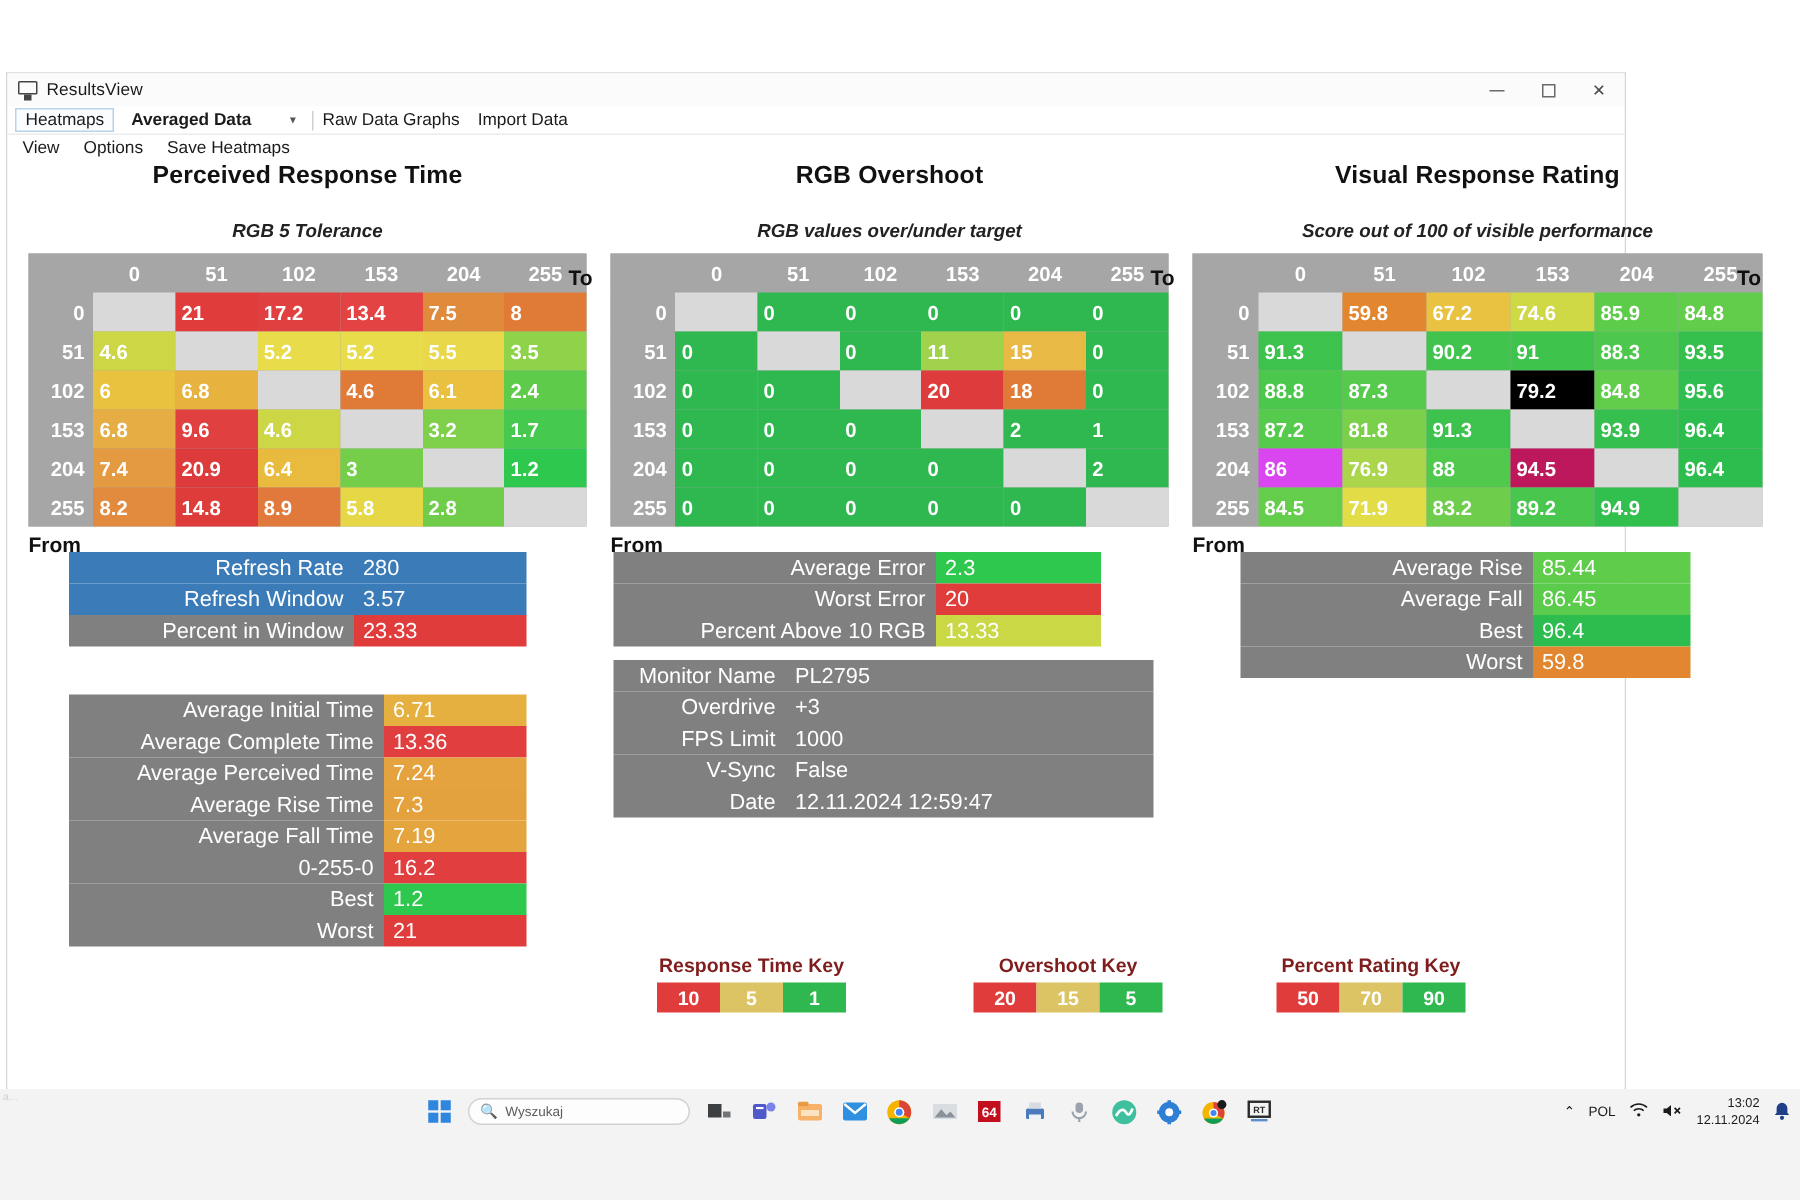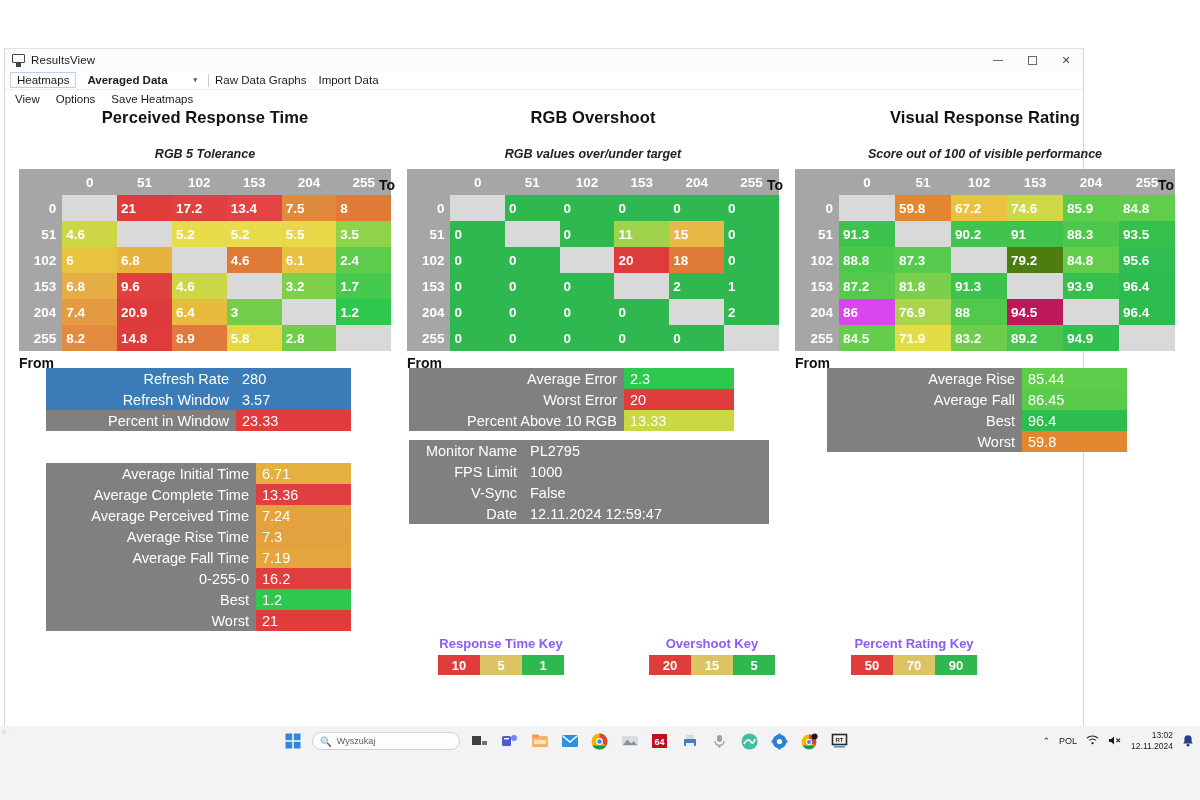--- a/index.html
+++ b/index.html
@@ -66,21 +66,21 @@
   
   table.stat { border-collapse:collapse; table-layout:fixed; }
   table.stat td { height:21px; font-size:14.5px; color:#ffffff; padding:0; }
   table.stat td.k { background:#808080; text-align:right; padding-right:7px; white-space:nowrap; }
   table.stat td.v { text-align:left; padding-left:6px; white-space:nowrap; }
   table.stat.blue td.k { background:#3b7cb8; }
   table.stat.blue td.v { background:#3b7cb8; }
 
   
   .keyblock { position:absolute; }
-  .key-title { text-align:center; font-size:13px; font-weight:bold; color:#8b5cf6; margin-bottom:4px; }
+  .key-title { text-align:center; font-size:13px; font-weight:bold; color:#7f1d1d; margin-bottom:4px; }
   .key-row { display:flex; }
   .key-row div { width:42px; height:20px; display:flex; align-items:center; justify-content:center;
                  font-size:13px; font-weight:bold; color:#ffffff; }
 
   
   #logo { position:absolute; left:1073px; top:640px; width:104px; height:60px;
           background:#e9e9e9; border-radius:9px; display:flex; align-items:center; justify-content:center; }
 
   
   #taskbar { position:absolute; left:0; top:726px; width:1200px; height:74px; background:#f3f3f3; }
@@ -400,20 +400,24 @@
             <colgroup>
               <col style="width:115px">
               <col style="width:245px">
             </colgroup>
             <tbody>
               <tr>
                 <td class="k">Monitor Name</td>
                 <td class="v" style="background:#808080">PL2795</td>
               </tr>
               <tr>
+                <td class="k">Overdrive</td>
+                <td class="v" style="background:#808080">+3</td>
+              </tr>
+              <tr>
                 <td class="k">FPS Limit</td>
                 <td class="v" style="background:#808080">1000</td>
               </tr>
               <tr>
                 <td class="k">V-Sync</td>
                 <td class="v" style="background:#808080">False</td>
               </tr>
               <tr>
                 <td class="k">Date</td>
                 <td class="v" style="background:#808080">12.11.2024 12:59:47</td>
@@ -463,21 +467,21 @@
                 <td class="cell" style="background:#41c44d">90.2</td>
                 <td class="cell" style="background:#3ec34d">91</td>
                 <td class="cell" style="background:#4ec84c">88.3</td>
                 <td class="cell" style="background:#35c04e">93.5</td>
               </tr>
               <tr>
                 <td class="rowhdr">102</td>
                 <td class="cell" style="background:#4bc74c">88.8</td>
                 <td class="cell" style="background:#55ca4c">87.3</td>
                 <td class="cell diag"></td>
-                <td class="cell" style="background:#4d7c0f">79.2</td>
+                <td class="cell" style="background:#000000">79.2</td>
                 <td class="cell" style="background:#62cd4b">84.8</td>
                 <td class="cell" style="background:#2fbe4f">95.6</td>
               </tr>
               <tr>
                 <td class="rowhdr">153</td>
                 <td class="cell" style="background:#56ca4c">87.2</td>
                 <td class="cell" style="background:#7bd04b">81.8</td>
                 <td class="cell" style="background:#3dc24d">91.3</td>
                 <td class="cell diag"></td>
                 <td class="cell" style="background:#34bf4e">93.9</td>

